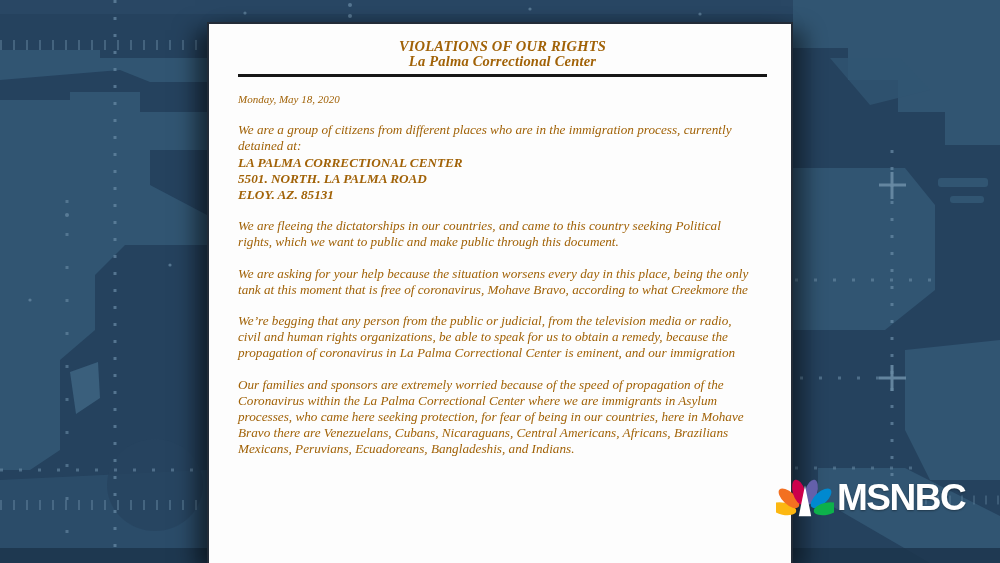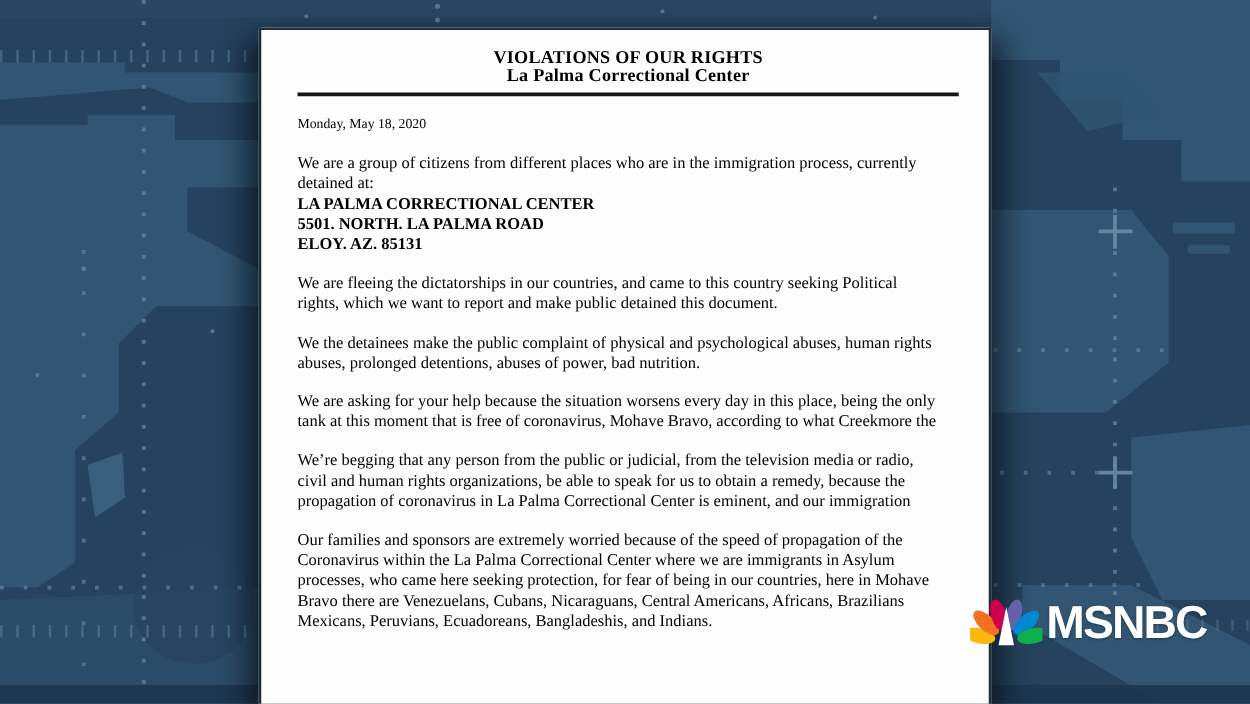--- a/index.html
+++ b/index.html
@@ -11,22 +11,23 @@
   
   #bg-map{position:absolute;inset:0;width:1000px;height:563px;}
   
   .page{
     position:absolute;left:207px;top:22px;width:586px;height:541px;
     background:#fdfdfd;
     border:2px solid #232c38;border-bottom:none;
     box-shadow:-12px 8px 20px rgba(0,0,0,.5),12px 8px 20px rgba(0,0,0,.45);
     box-sizing:border-box;
     padding:15px 24px 0 29px;
-    color:#000000;
+    color:#a16207;
     overflow:hidden;
+    font-style:italic;
   }
   .doc-title{
     text-align:center;font-weight:bold;font-size:14.5px;line-height:15px;
     letter-spacing:.2px;
   }
   .doc-rule{
     border:none;border-bottom:3px solid #161616;margin:5px 0 0 0;
   }
   .doc-date{margin-top:14px;font-size:11px;line-height:16.2px;}
   .doc-paragraph{margin-top:15px;font-size:13.2px;line-height:16.2px;}
@@ -111,25 +112,21 @@
   <div id="doc-paragraphs">
       <div class="doc-paragraph">
         <div class="doc-line">We are a group of citizens from different places who are in the immigration process, currently</div>
         <div class="doc-line">detained at:</div>
         <div class="doc-line bold">LA PALMA CORRECTIONAL CENTER</div>
         <div class="doc-line bold">5501. NORTH. LA PALMA ROAD</div>
         <div class="doc-line bold">ELOY. AZ. 85131</div>
       </div>
       <div class="doc-paragraph">
         <div class="doc-line">We are fleeing the dictatorships in our countries, and came to this country seeking Political</div>
-        <div class="doc-line">rights, which we want to report and make public detained this document.</div>
-      </div>
-      <div class="doc-paragraph">
-        <div class="doc-line">We the detainees make the public complaint of physical and psychological abuses, human rights</div>
-        <div class="doc-line">abuses, prolonged detentions, abuses of power, bad nutrition.</div>
+        <div class="doc-line">rights, which we want to public and make public through this document.</div>
       </div>
       <div class="doc-paragraph">
         <div class="doc-line">We are asking for your help because the situation worsens every day in this place, being the only</div>
         <div class="doc-line">tank at this moment that is free of coronavirus, Mohave Bravo, according to what Creekmore the</div>
       </div>
       <div class="doc-paragraph">
         <div class="doc-line">We’re begging that any person from the public or judicial, from the television media or radio,</div>
         <div class="doc-line">civil and human rights organizations, be able to speak for us to obtain a remedy, because the</div>
         <div class="doc-line">propagation of coronavirus in La Palma Correctional Center is eminent, and our immigration</div>
       </div>

